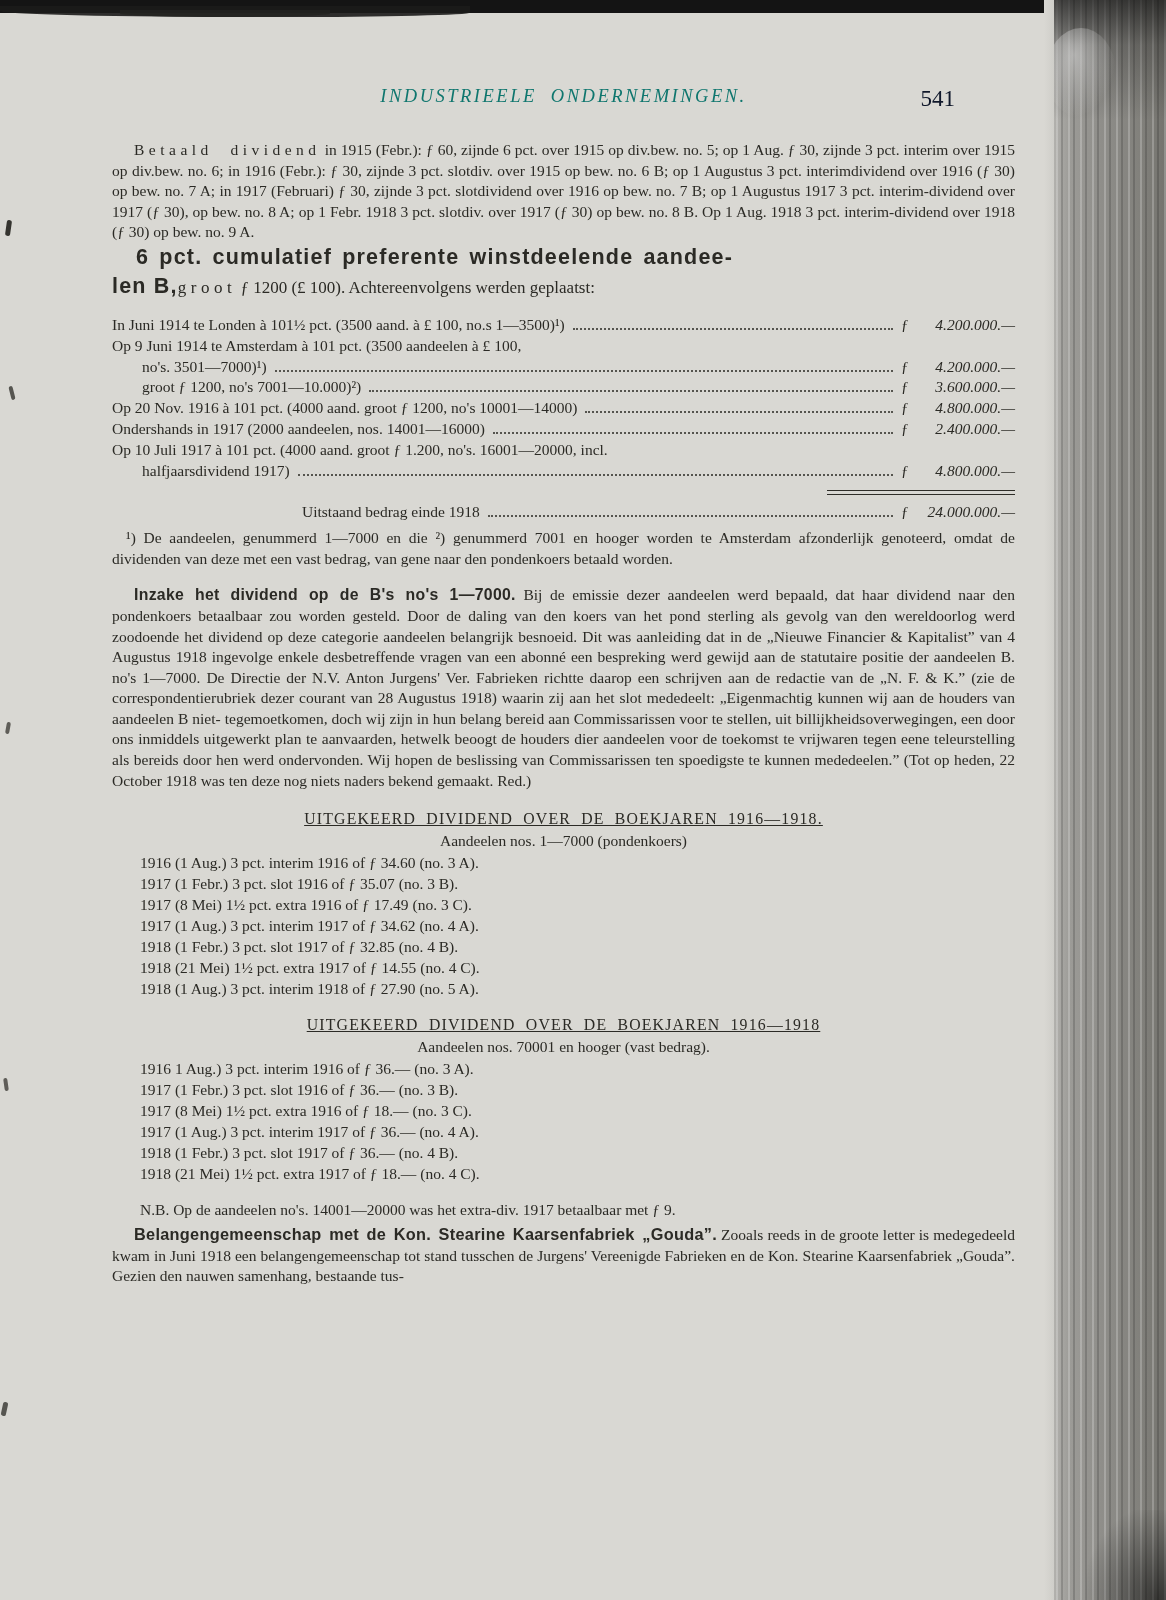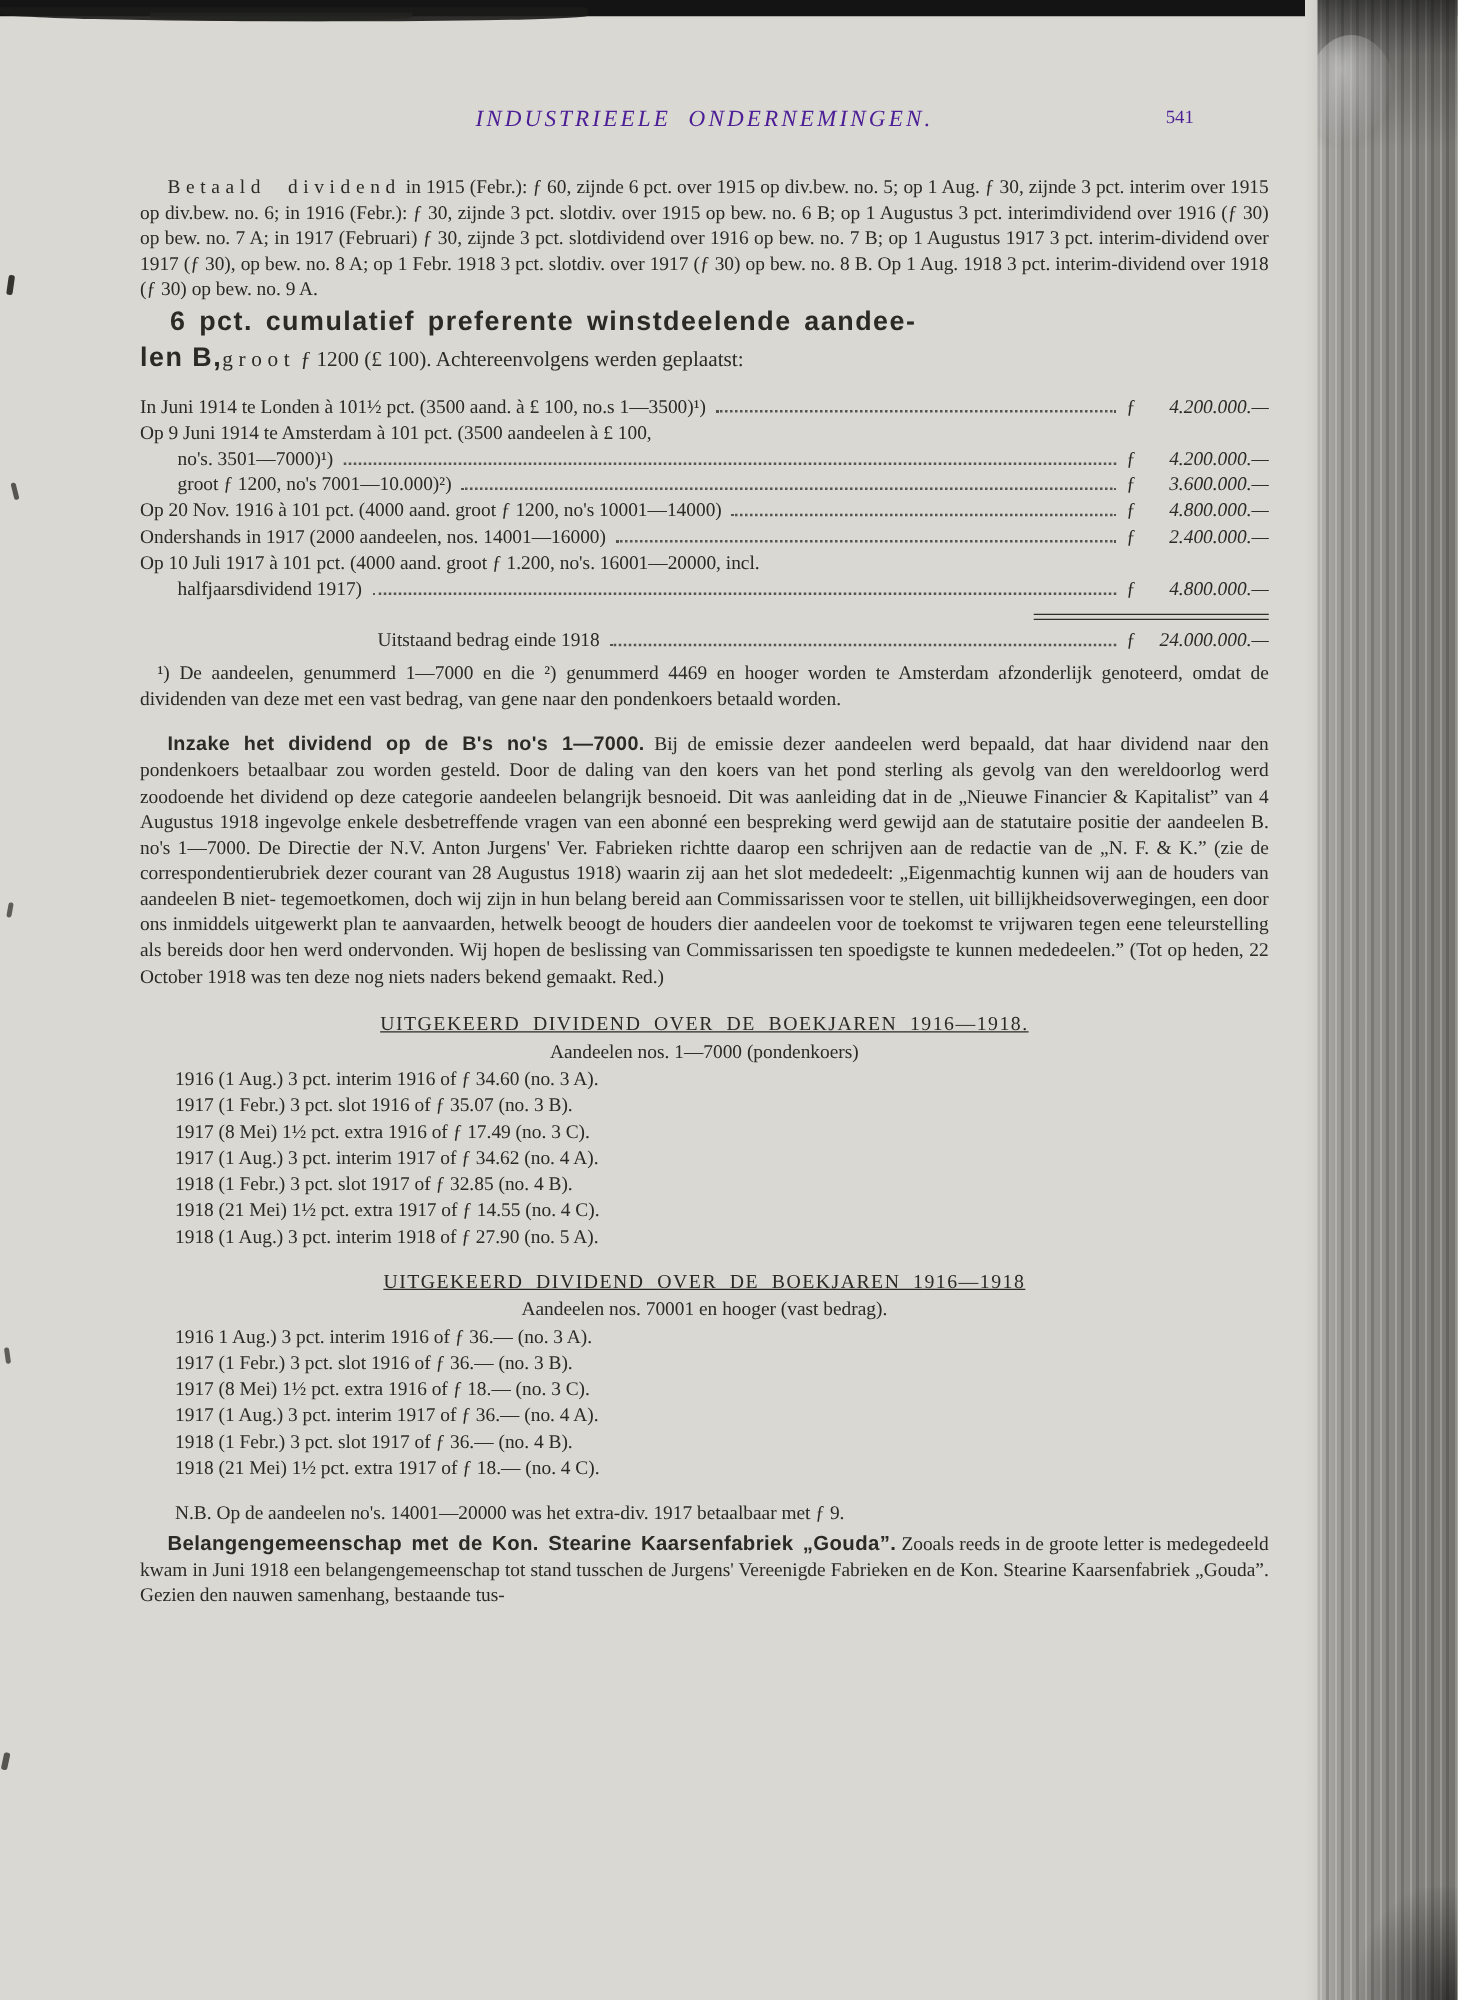--- a/index.html
+++ b/index.html
@@ -26,22 +26,22 @@
   .mark{position:absolute;background:#35342f;border-radius:2px;}
   .mark1{left:6px;top:220px;width:5px;height:16px;transform:rotate(8deg);}
   .mark2{left:10px;top:386px;width:4px;height:14px;transform:rotate(-14deg);opacity:.8;}
   .mark3{left:6px;top:722px;width:4px;height:12px;transform:rotate(10deg);opacity:.75;}
   .mark4{left:4px;top:1078px;width:4px;height:13px;transform:rotate(-8deg);opacity:.75;}
   .mark5{left:2px;top:1402px;width:5px;height:14px;transform:rotate(12deg);opacity:.8;}
   
   .text-block{position:absolute;left:112px;top:86px;width:903px;}
   .pagehead{position:relative;height:26px;margin-bottom:28px;}
   .running-title{position:absolute;left:0;right:0;text-align:center;font-style:italic;
-        font-size:18.5px;letter-spacing:2.5px;word-spacing:7px;color:#4c1d95;}
-  .page-number{position:absolute;right:60px;top:0;font-size:15px;color:#4c1d95;font-family:Liberation Serif, serif;}
+        font-size:18.5px;letter-spacing:2.5px;word-spacing:7px;color:#0f766e;}
+  .page-number{position:absolute;right:60px;top:0;font-size:23px;color:#0f172a;font-family:Liberation Serif, serif;}
   p.body{font-size:15.5px;line-height:20.6px;text-align:justify;margin:0;}
   .para1{text-indent:22px;margin-bottom:24px;}
   .spaced-lead{letter-spacing:4.5px;word-spacing:9px;}
   
   .sec1-heading{margin:0 0 12px 0;font-family:"Liberation Sans", sans-serif;}
   .h-line1{font-weight:bold;font-size:21.5px;letter-spacing:1.2px;word-spacing:3px;text-indent:24px;line-height:28px;}
   .h-line2{line-height:30px;}
   .h-bold{font-weight:bold;font-size:21.5px;letter-spacing:1.2px;}
   .h-groot{font-family:Liberation Serif, serif;font-size:17px;letter-spacing:4.5px;margin-left:0;}
   .h-rest{font-family:"Liberation Serif", serif;font-size:17px;}
@@ -154,21 +154,21 @@
       <div class="total-rule"></div>
 
       <div class="pl-row total-row">
         <span class="pl-text">Uitstaand bedrag einde 1918</span>
         <span class="leader"></span>
         <span class="cur">ƒ</span>
         <span class="val">24.000.000.—</span>
       </div>
     </div>
 
-    <p class="body footnote">¹) De aandeelen, genummerd 1—7000 en die ²) genummerd 4469 en hooger worden te Amsterdam afzonderlijk genoteerd, omdat de dividenden van deze met een vast bedrag, van gene naar den pondenkoers betaald worden.</p>
+    <p class="body footnote">¹) De aandeelen, genummerd 1—7000 en die ²) genummerd 7001 en hooger worden te Amsterdam afzonderlijk genoteerd, omdat de dividenden van deze met een vast bedrag, van gene naar den pondenkoers betaald worden.</p>
 
     <p class="body para-inzake"><span class="runin-bold">Inzake het dividend op de B's no's 1—7000.</span><span> Bij de emissie dezer aandeelen werd bepaald, dat haar dividend naar den pondenkoers betaalbaar zou worden gesteld. Door de daling van den koers van het pond sterling als gevolg van den wereldoorlog werd zoodoende het dividend op deze categorie aandeelen belangrijk besnoeid. Dit was aanleiding dat in de „Nieuwe Financier &amp; Kapitalist” van 4 Augustus 1918 ingevolge enkele desbetreffende vragen van een abonné een bespreking werd gewijd aan de statutaire positie der aandeelen B. no's 1—7000. De Directie der N.V. Anton Jurgens' Ver. Fabrieken richtte daarop een schrijven aan de redactie van de „N. F. &amp; K.” (zie de correspondentierubriek dezer courant van 28 Augustus 1918) waarin zij aan het slot mededeelt: „Eigenmachtig kunnen wij aan de houders van aandeelen B niet- tegemoetkomen, doch wij zijn in hun belang bereid aan Commissarissen voor te stellen, uit billijkheidsoverwegingen, een door ons inmiddels uitgewerkt plan te aanvaarden, hetwelk beoogt de houders dier aandeelen voor de toekomst te vrijwaren tegen eene teleurstelling als bereids door hen werd ondervonden. Wij hopen de beslissing van Commissarissen ten spoedigste te kunnen mededeelen.” (Tot op heden, 22 October 1918 was ten deze nog niets naders bekend gemaakt. Red.)</span></p>
 
     <div class="divtable">
       <div class="dt-title">UITGEKEERD DIVIDEND OVER DE BOEKJAREN 1916—1918.</div>
       <div class="dt-sub">Aandeelen nos. 1—7000 (pondenkoers)</div>
       <div class="dt-row">1916 (1 Aug.) 3 pct. interim 1916 of ƒ 34.60 (no. 3 A).</div>
       <div class="dt-row">1917 (1 Febr.) 3 pct. slot 1916 of ƒ 35.07 (no. 3 B).</div>
       <div class="dt-row">1917 (8 Mei) 1½ pct. extra 1916 of ƒ 17.49 (no. 3 C).</div>
       <div class="dt-row">1917 (1 Aug.) 3 pct. interim 1917 of ƒ 34.62 (no. 4 A).</div>

